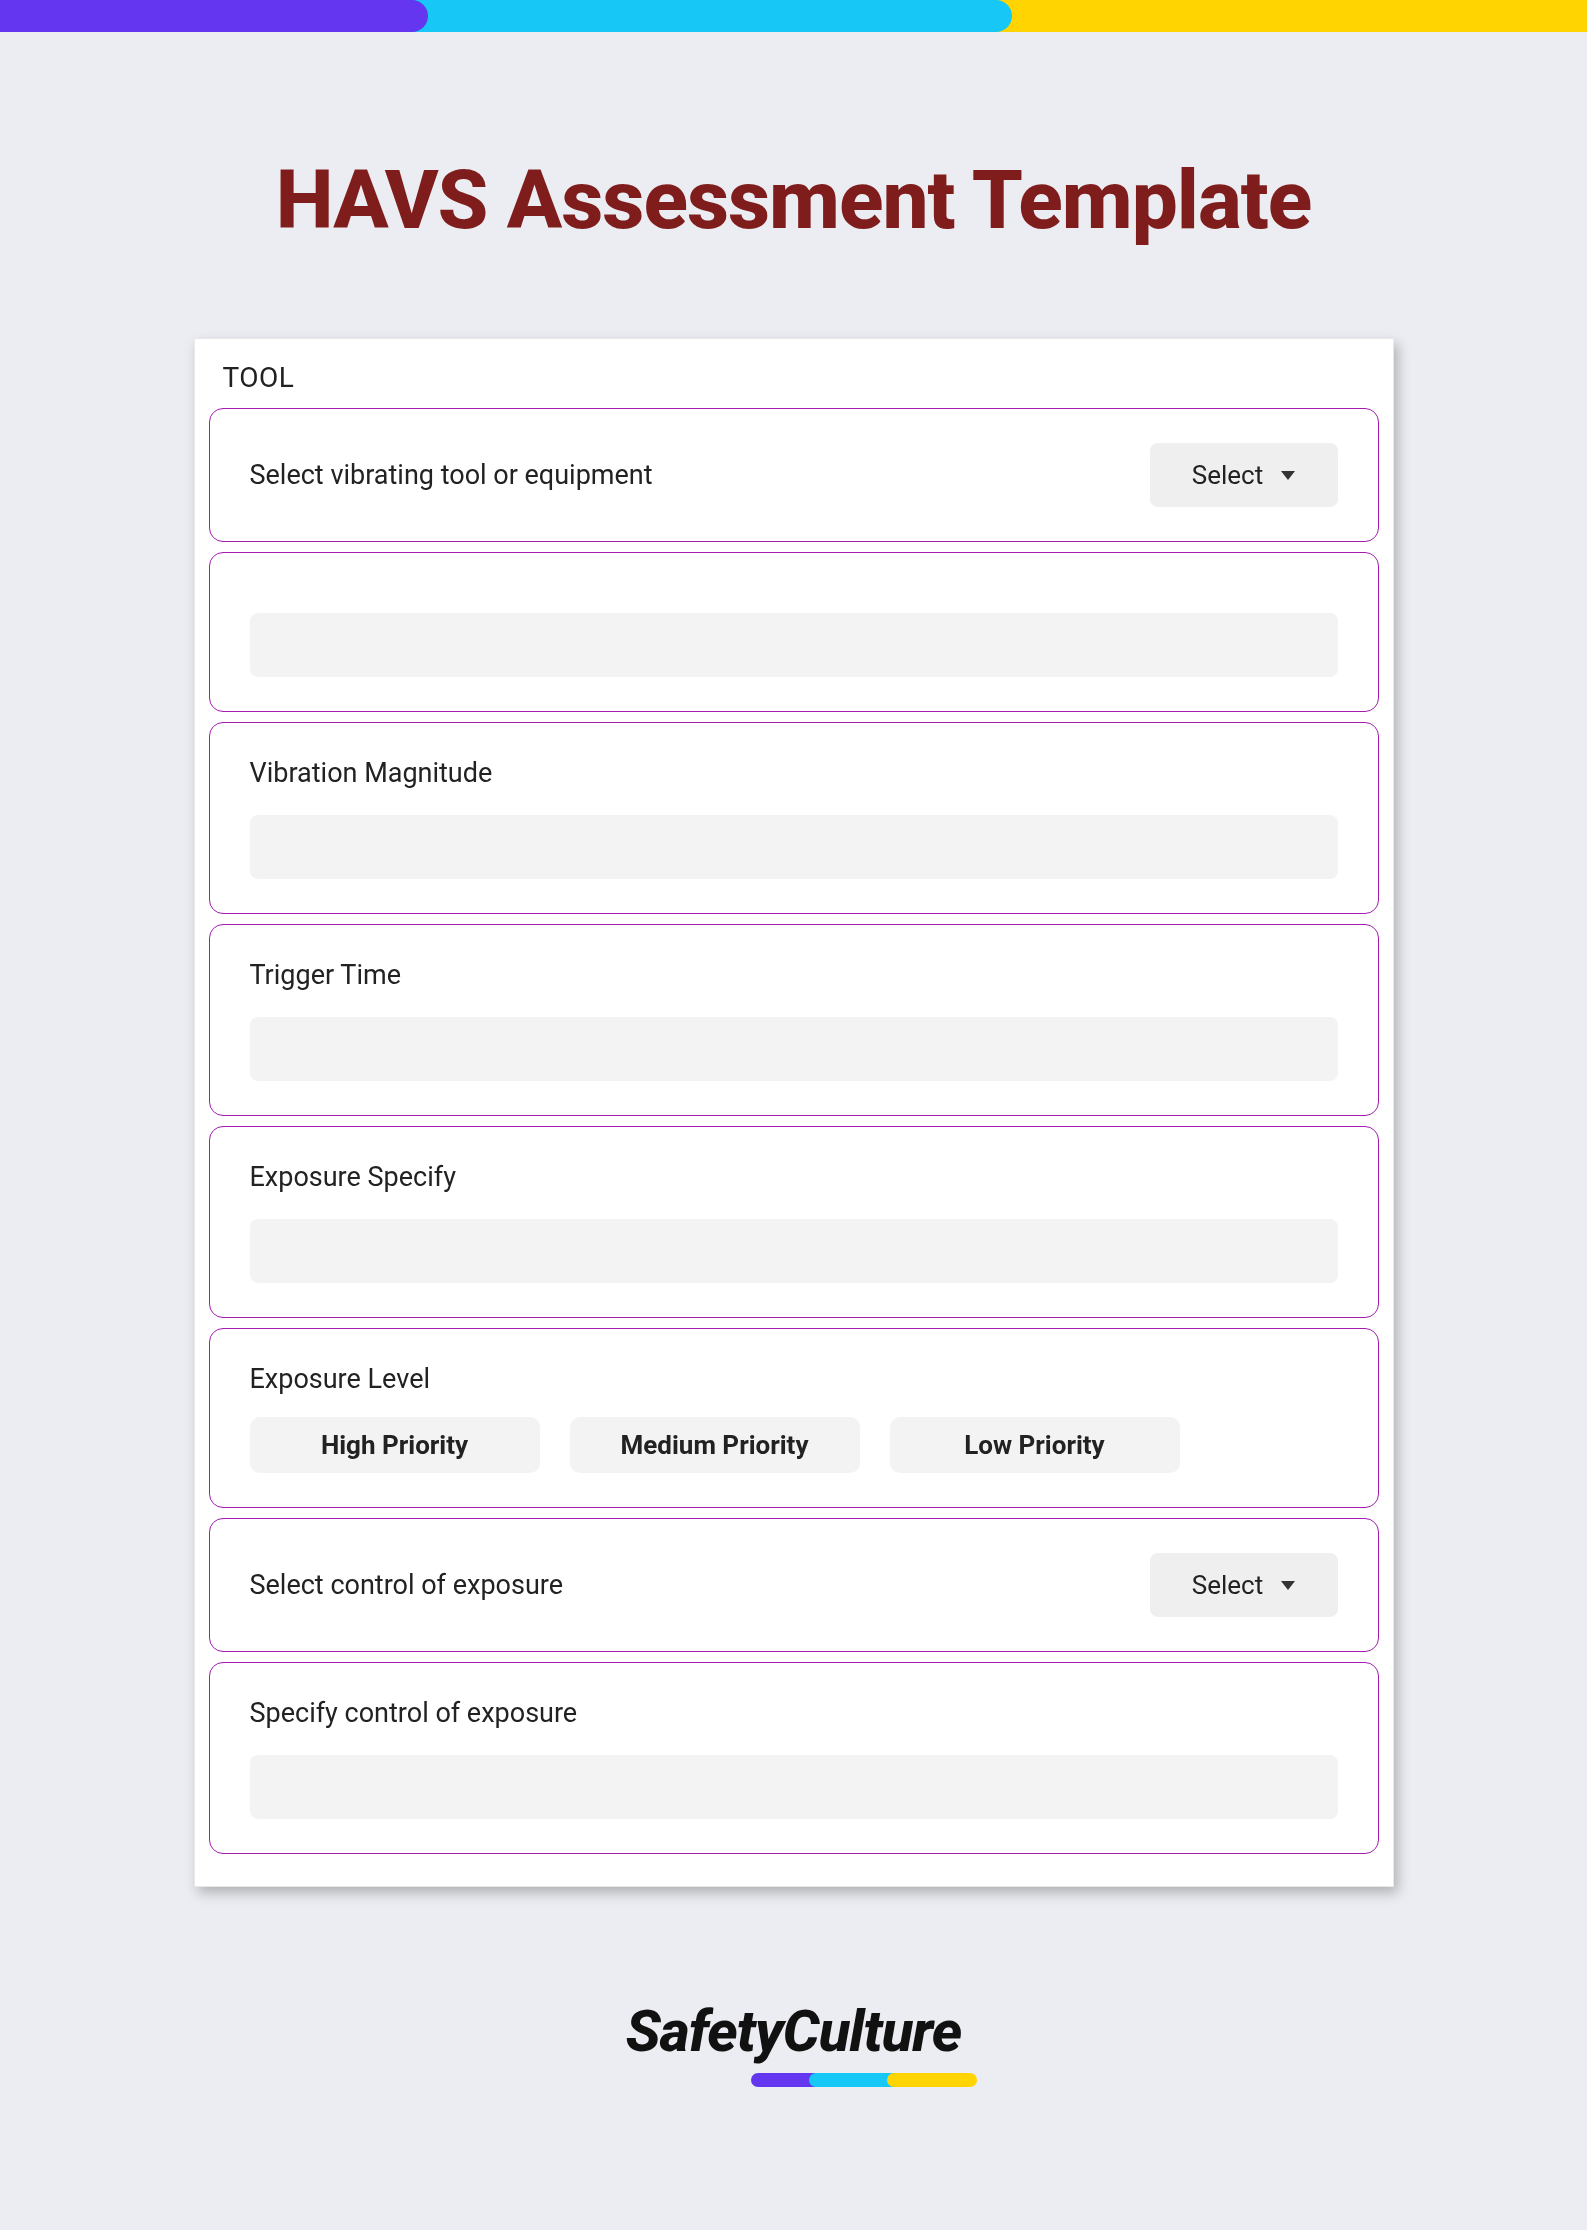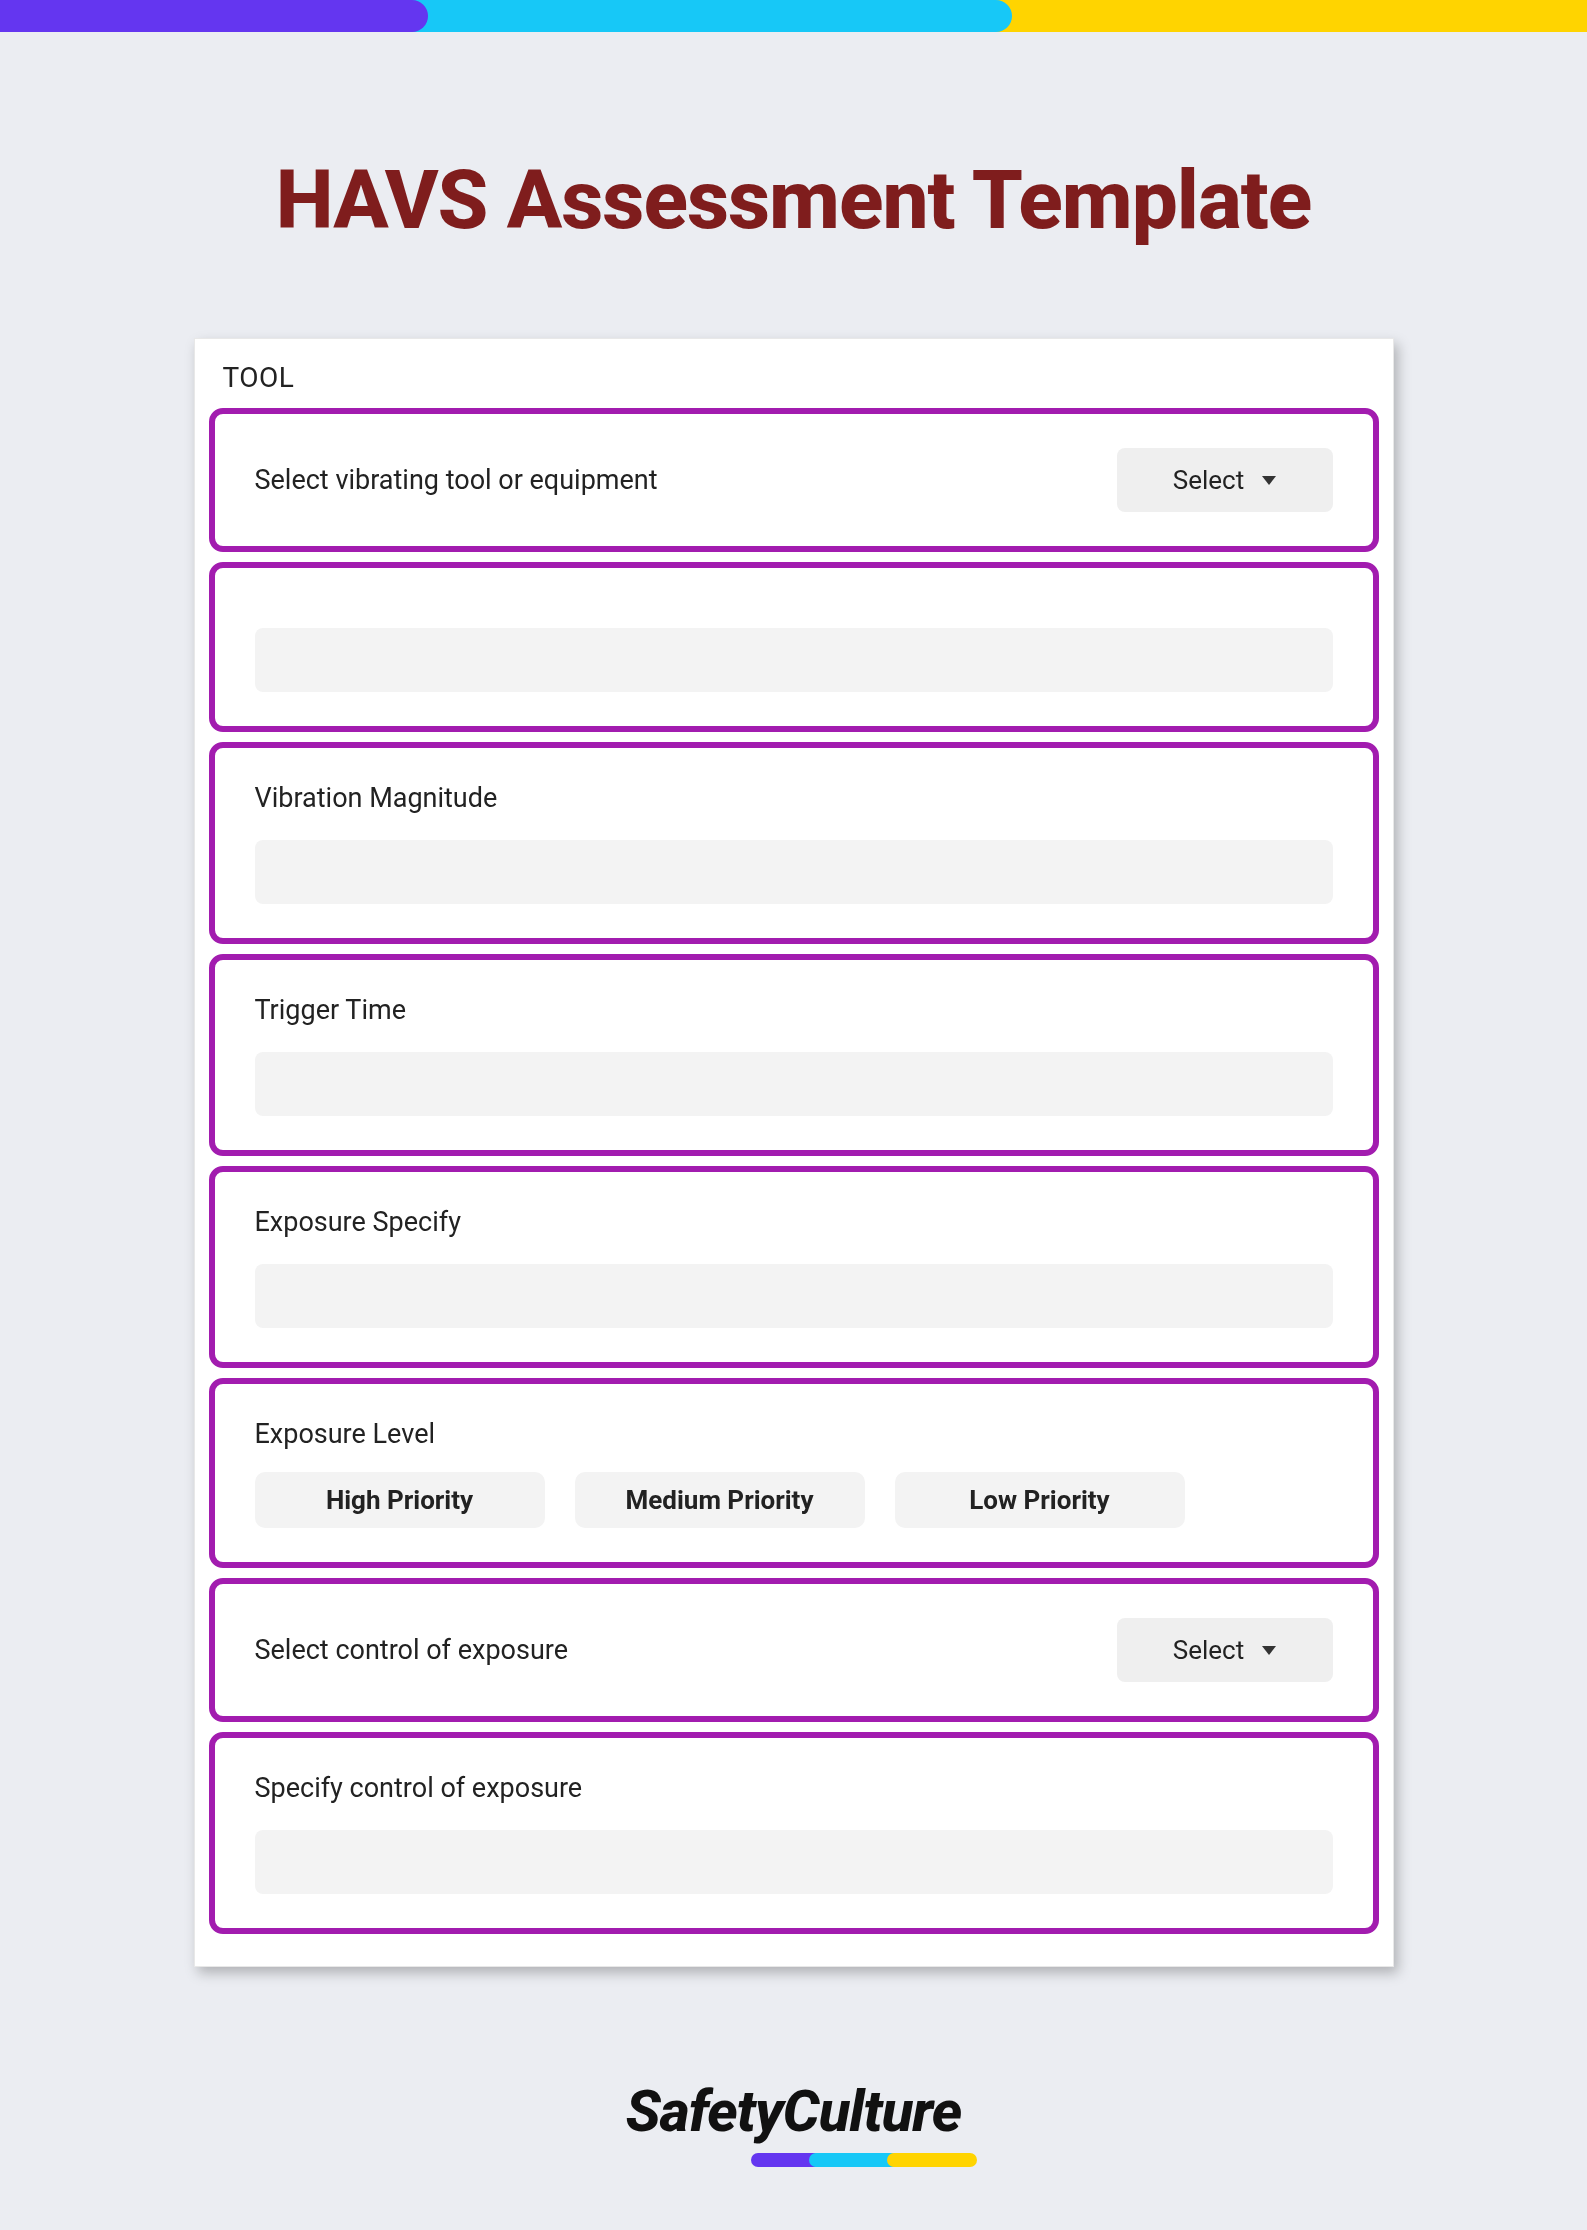--- a/index.html
+++ b/index.html
@@ -56,39 +56,39 @@
     box-shadow: 4px 6px 12px rgba(0,0,0,0.25);
     padding: 18px 14px 22px 14px;
   }
   .section-heading {
     font-size: 28px;
     color: #222;
     padding: 4px 14px 14px 14px;
     letter-spacing: 0.5px;
   }
   .field-block {
-    border: 6px solid #a21caf;
+    border: 1px solid #a21caf;
     border-radius: 14px;
     padding: 34px 40px;
     margin-bottom: 10px;
   }
   .field-row {
     display: flex;
     align-items: center;
     justify-content: space-between;
   }
   .field-label {
     font-size: 27px;
     color: #222;
   }
   .select-pill {
     background: #efefef;
     border-radius: 8px;
     height: 64px;
-    width: 216px;
+    width: 188px;
     display: flex;
     align-items: center;
     justify-content: center;
     gap: 18px;
     cursor: pointer;
   }
   .select-pill-text {
     font-size: 26px;
     color: #222;
   }

